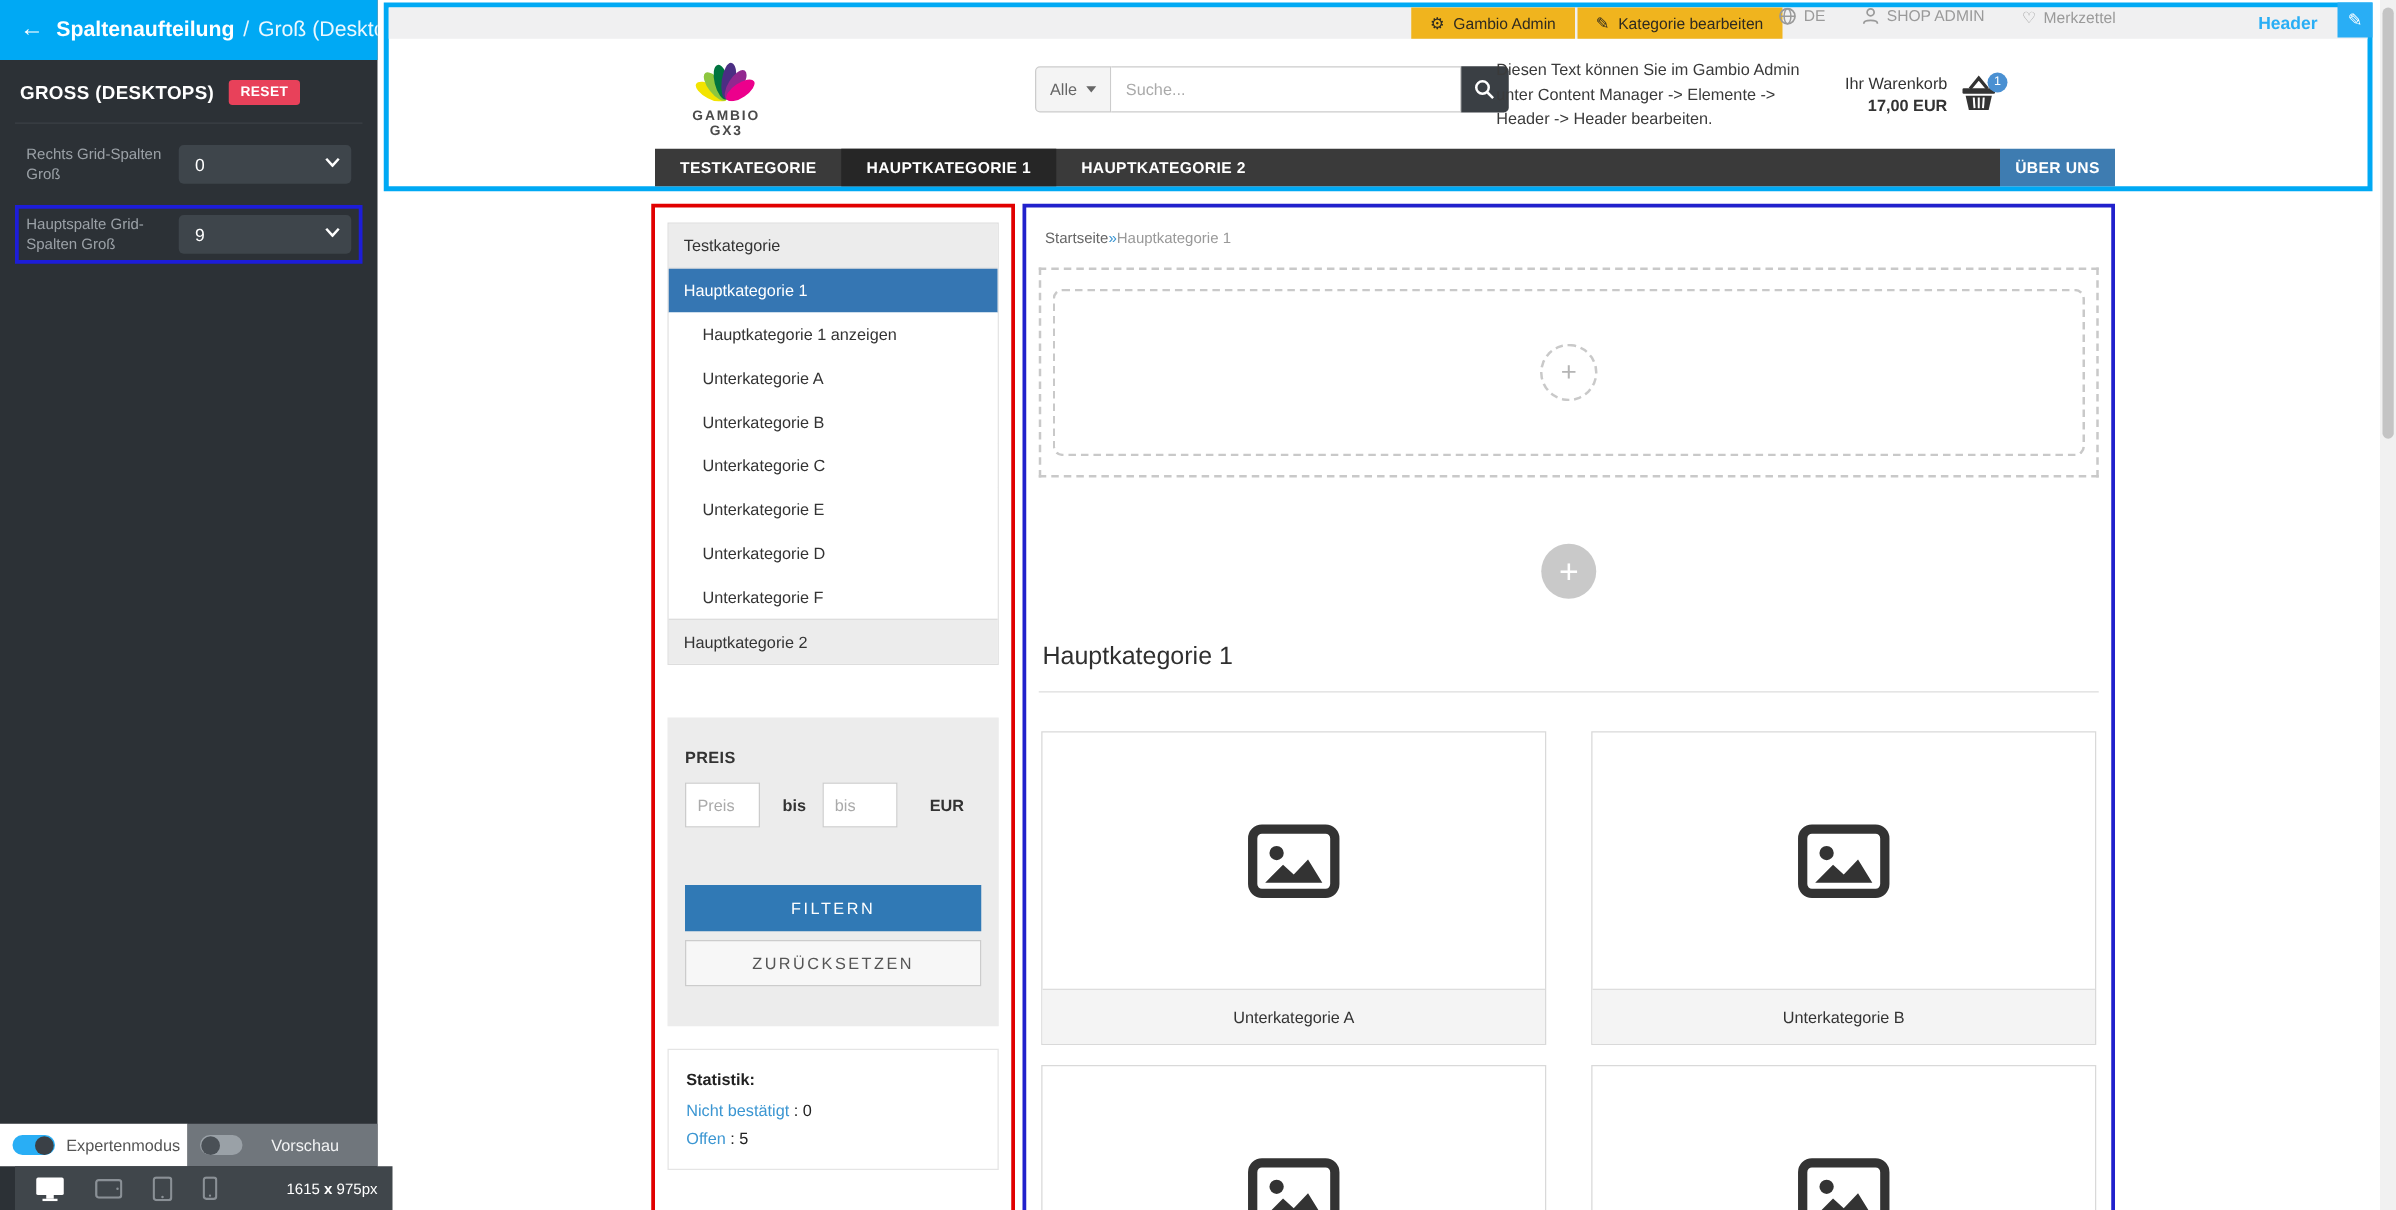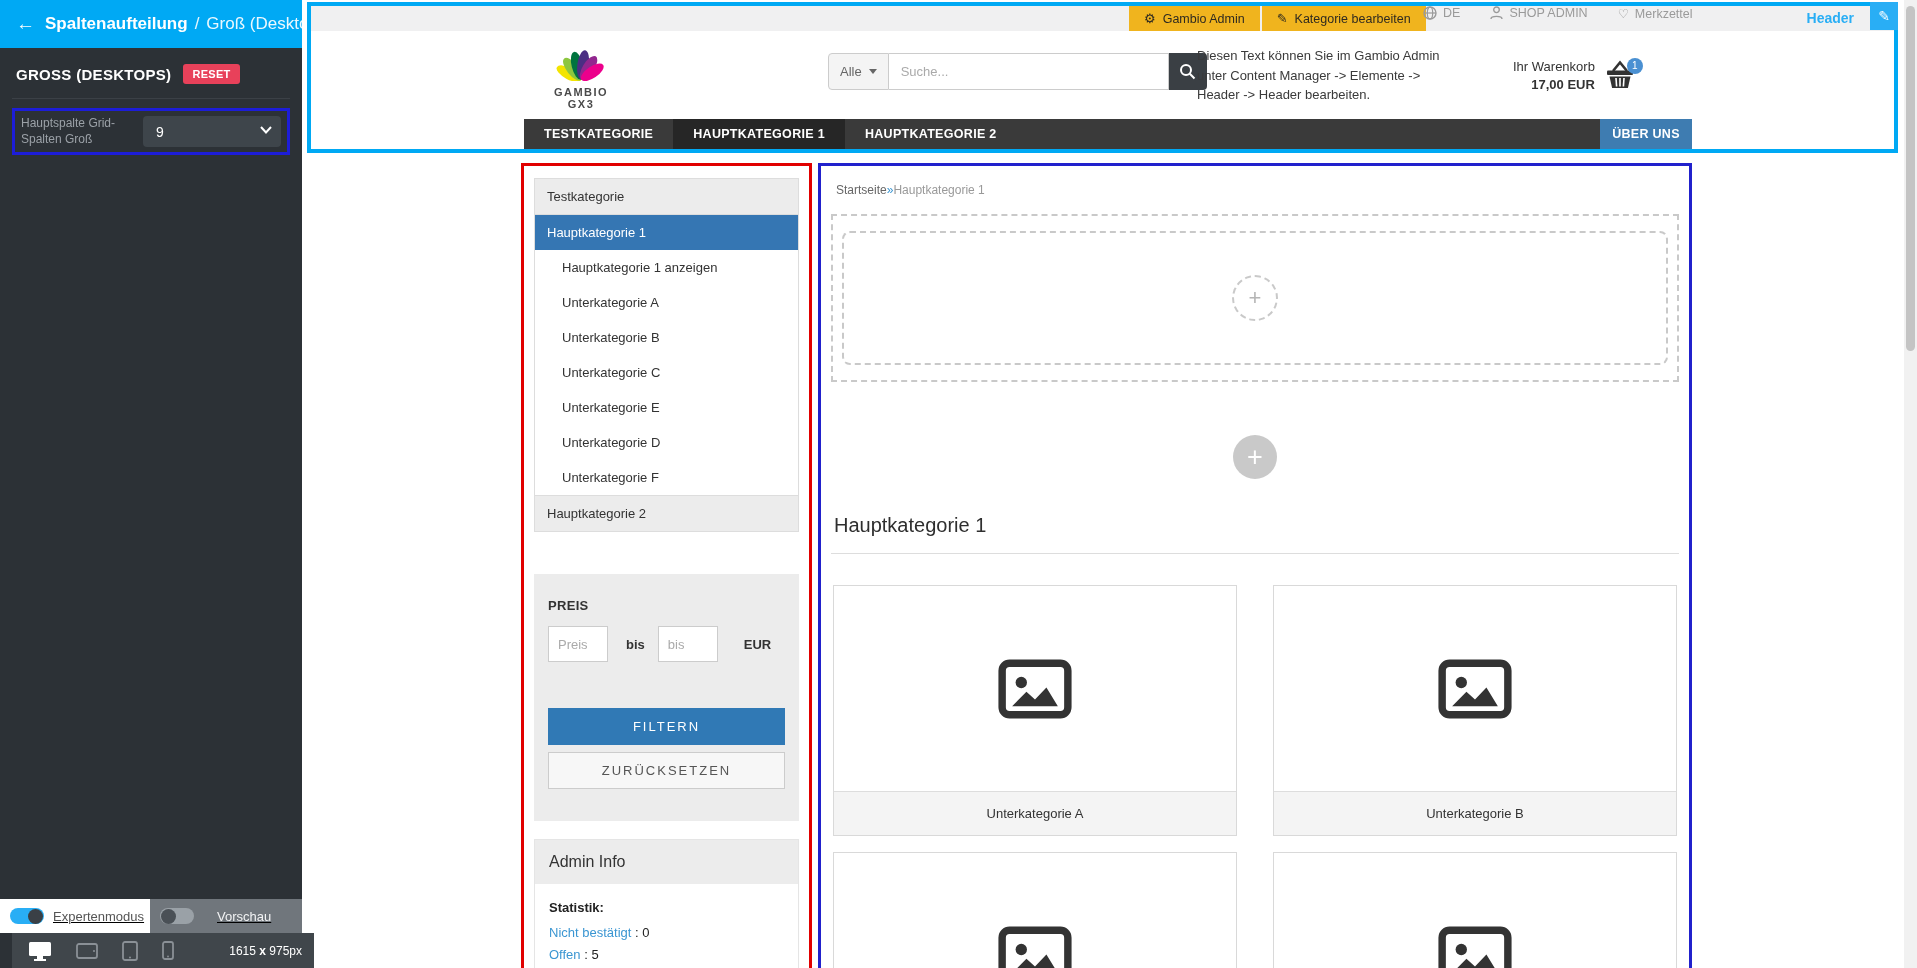--- a/index.html
+++ b/index.html
@@ -23,21 +23,21 @@
     padding:4px 9px; border-radius:3px; cursor:pointer; letter-spacing:.3px; }
   .field-row { display:flex; align-items:center; margin-top:9px; padding:5px 6px;
     border:3px solid transparent; }
   .field-row.hl-red  { border-color:#e10000; }
   .field-row.hl-blue { border-color:#1d1dd8; }
   .field-label { width:122px; color:#9ba1a7; font-size:12px; line-height:1.3; padding-right:8px; }
   .field-select { position:relative; flex:1; height:31px; background:#3e454b; border-radius:4px;
     color:#fff; font-size:14px; display:flex; align-items:center; padding:0 28px 0 13px; cursor:pointer; }
   .field-select svg { position:absolute; right:9px; top:10px; }
 
-  .side-toggles { position:absolute; left:0; bottom:35px; width:302px; height:34px; display:flex;text-decoration:underline; }
+  .side-toggles { position:absolute; left:0; bottom:35px; width:302px; height:34px; display:flex; }
   .tg-box { display:flex; align-items:center; padding:0 10px; height:34px; }
   .tg-expert { background:#fff; width:150px; }
   .tg-preview { background:#70767c; flex:1;gap:14px; }
   .toggle { width:34px; height:16px; border-radius:9px; position:relative; margin-right:9px; cursor:pointer; flex:none; }
   .toggle .knob { width:15px; height:15px; border-radius:50%; position:absolute; top:.5px; }
   .toggle.on  { background:#29aef5; } .toggle.on  .knob { right:1px; background:#3a4046; }
   .toggle.off { background:#9aa1a7; } .toggle.off .knob { left:1px;  background:#4a5056; }
   .tg-expert .tg-label { color:#555; font-size:13px; }
   .tg-preview .tg-label { color:#f2f3f4; font-size:13px; }
 
@@ -72,21 +72,21 @@
     border-top:5px solid #666; margin-left:7px; }
   .search-input { width:280px; border:1px solid #ccc; border-left:none; font-size:13px; padding:0 12px;
     outline:none; color:#333; font-family:"Liberation Sans", sans-serif; }
   .search-input::placeholder { color:#aaa; }
   .search-btn { width:38px; background:#3a3f44; border:none; border-radius:0 4px 4px 0;
     display:flex; align-items:center; justify-content:center; cursor:pointer; }
 
   .info-text { position:absolute; left:886px; top:40px; width:300px; text-align:left;
     font-size:13px; color:#3a3a3a; line-height:1.5; }
 
-  .cart { position:absolute; left:1202px; top:52px; display:flex; align-items:center; gap:8px; cursor:pointer; }
+  .cart { position:absolute; left:1165px; top:52px; display:flex; align-items:center; gap:8px; cursor:pointer; }
   .cart-text { text-align:right; font-size:13px; color:#333; line-height:1.35; }
   .cart-total { font-weight:bold; }
   .cart-icon-wrap { position:relative; width:36px; height:32px; }
   .cart-badge { position:absolute; right:-4px; top:-2px; width:16px; height:16px; background:#4a90d2;
     color:#fff; border-radius:50%; font-size:10px; display:flex; align-items:center; justify-content:center; }
 
   .navbar { position:absolute; left:213px; bottom:0; width:1076px; height:30px; background:#3a3a3a; display:flex; }
   .nav-item { color:#fff; font-size:12.5px; font-weight:bold; display:flex; align-items:center;
     padding:0 20px; cursor:pointer; letter-spacing:.3px; }
   .nav-item.active { background:#262626; }
@@ -162,20 +162,29 @@
       <span class="t-main">Spaltenaufteilung</span>
       <span class="t-sep">/</span>
       <span class="t-ctx">Groß (Desktops)</span>
     </div>
     <div class="side-section">
       <div class="side-heading-row">
         <span class="side-heading">GROSS (DESKTOPS)</span>
         <span class="reset-btn">RESET</span>
       </div>
 
+      <div class="field-row">
+        <div class="field-label">Rechts Grid-Spalten Groß</div>
+        <div class="field-select">
+          <span>0</span>
+          <svg width="12" height="8" viewBox="0 0 12 8">
+              <path d="M1 1 L6 6.5 L11 1" stroke="#fff" stroke-width="2" fill="none"></path>
+            </svg>
+        </div>
+      </div>
       <div class="field-row hl-blue">
         <div class="field-label">Hauptspalte Grid-Spalten Groß</div>
         <div class="field-select">
           <span>9</span>
           <svg width="12" height="8" viewBox="0 0 12 8">
               <path d="M1 1 L6 6.5 L11 1" stroke="#fff" stroke-width="2" fill="none"></path>
             </svg>
         </div>
       </div>
     </div>
@@ -344,21 +353,20 @@
         <input class="price-input" type="text" placeholder="Preis" style="">
         <span class="price-bis">bis</span>
         <input class="price-input" type="text" placeholder="bis" style="">
         <span class="price-eur">EUR</span>
       </div>
       <button class="filter-btn">FILTERN</button>
       <button class="resetf-btn">ZURÜCKSETZEN</button>
     </div>
 
     <div class="admin-info">
-      <div class="ai-header">Admin Info</div>
       <div class="ai-body">
         <div class="ai-stats-heading">Statistik:</div>
         <div class="ai-line"><span class="lnk">Nicht bestätigt</span><span class="val">0</span></div>
         <div class="ai-line"><span class="lnk">Offen</span><span class="val">5</span></div>
         <div class="ai-line"></div>
 
       </div>
     </div>
   </div>
 

